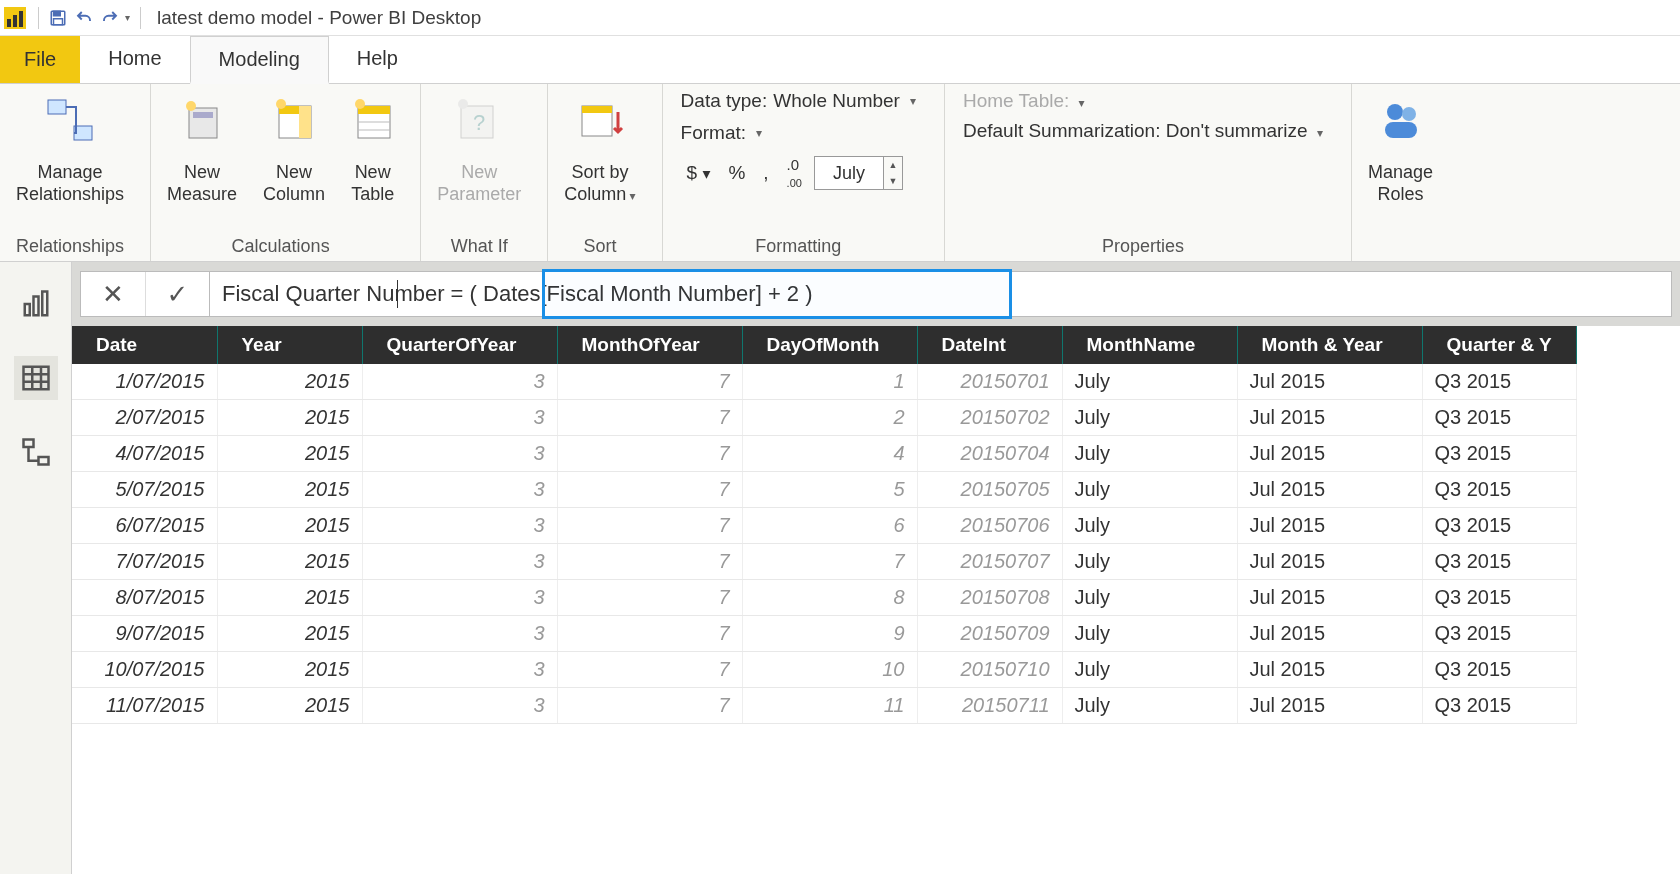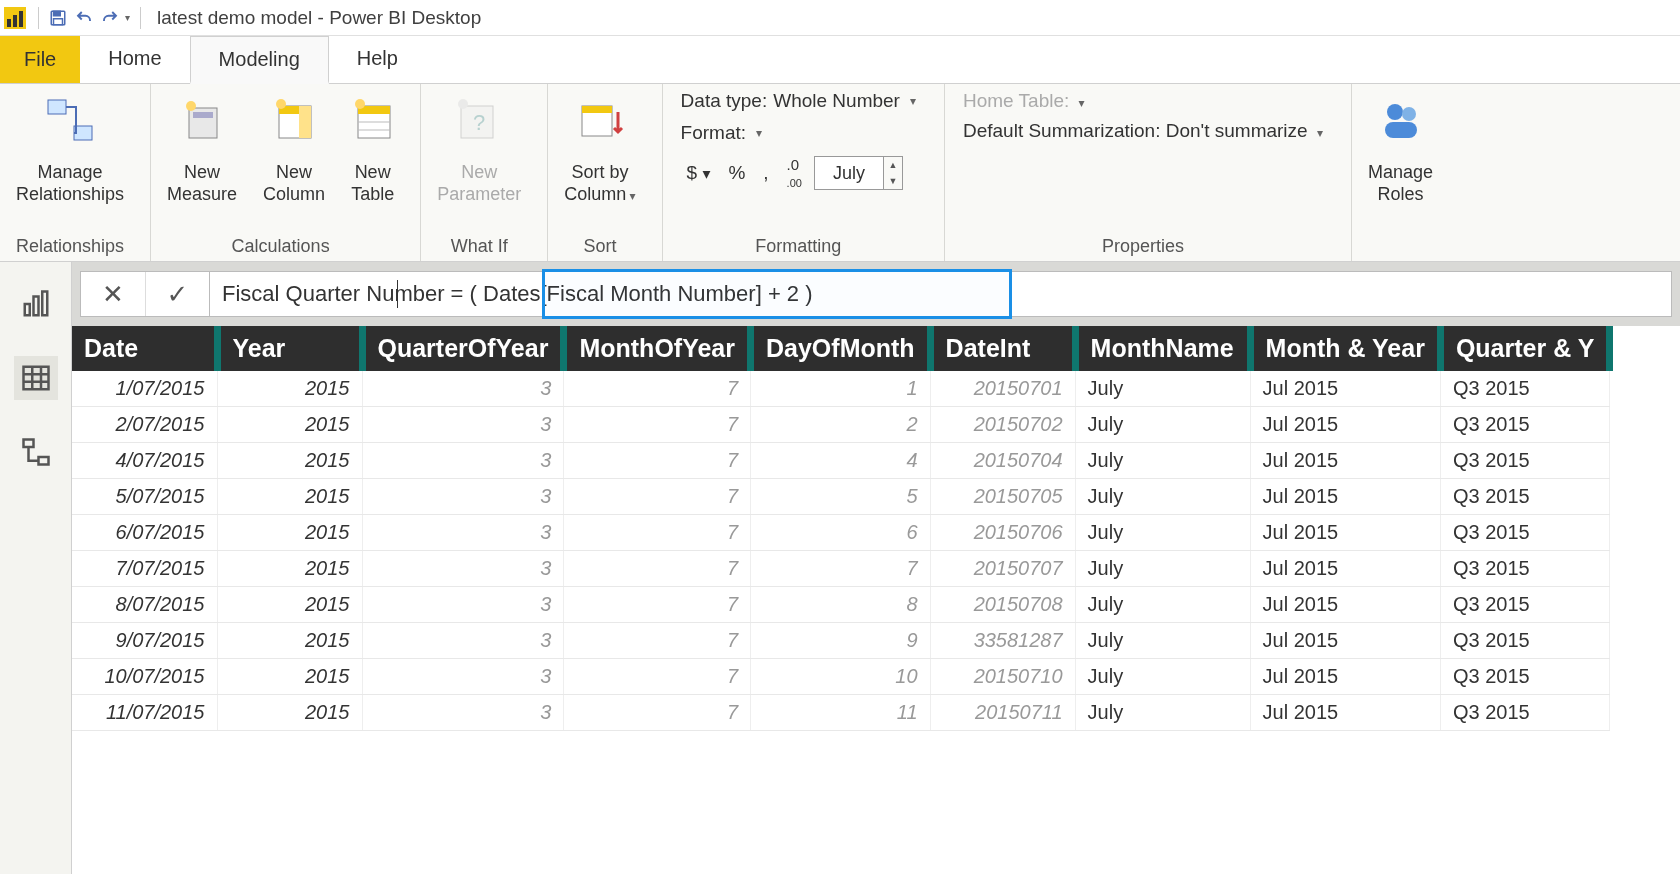--- a/index.html
+++ b/index.html
@@ -62,21 +62,21 @@
 .fb-btns { display:flex; align-items:center; background:#fff; border:1px solid #bbb; height:46px;}
 .fb-btn { width:64px; display:flex; align-items:center; justify-content:center; font-size:26px; color:#555; cursor:pointer; height:100%;}
 .fb-btn + .fb-btn{ border-left:1px solid #ddd;}
 .formula-box { flex:1; background:#fff; border:1px solid #bbb; border-left:none; height:46px; display:flex; align-items:center; padding:0 12px; font-family: Consolas, monospace; font-size:22px; color:#333; position:relative;}
 .formula-highlight { position:absolute; border:3px solid #1a8fe6; background:rgba(26,143,230,0.02); pointer-events:none; top:-3px; bottom:-3px; left:332px; width:470px;}
 .text-cursor { display:inline-block; width:1px; height:28px; background:#333; vertical-align:middle; margin:0 1px;}
 
 
 .grid-wrap { flex:1; overflow:auto;}
 table.grid { border-collapse:collapse; width:auto;}
-table.grid th { background:#2e2e2e; color:#fff; font-weight:bold; font-size:25px; text-align:left; padding:8px 12px; border-right:7px solid #0f766e; white-space:nowrap;}
+table.grid th { background:#2e2e2e; color:#fff; font-weight:bold; font-size:19px; text-align:left; padding:8px 24px; border-right:1px solid #0f766e; white-space:nowrap;}
 table.grid td { font-size:20px; padding:6px 12px; border-bottom:1px solid #e8e8e8; border-right:1px solid #eee; white-space:nowrap;}
 table.grid td.num { text-align:right; font-style:italic; color:#333;}
 table.grid td.calc { text-align:right; font-style:italic; color:#999;}
 table.grid td.txt { text-align:left; color:#333;}
 
 
 .col-date{width:145px;} .col-year{width:145px;} .col-quarter{width:195px;} .col-month{width:185px;}
 .col-day{width:175px;} .col-dateint{width:145px;} .col-monthname{width:175px;} .col-my{width:185px;} .col-qy{width:124px;}
 </style>
 </head>
@@ -409,21 +409,21 @@
               <td class="txt">July</td>
               <td class="txt">Jul 2015</td>
               <td class="txt">Q3 2015</td>
             </tr>
             <tr>
               <td class="num">9/07/2015</td>
               <td class="num">2015</td>
               <td class="calc">3</td>
               <td class="calc">7</td>
               <td class="calc">9</td>
-              <td class="calc">33581287</td>
+              <td class="calc">20150709</td>
               <td class="txt">July</td>
               <td class="txt">Jul 2015</td>
               <td class="txt">Q3 2015</td>
             </tr>
             <tr>
               <td class="num">10/07/2015</td>
               <td class="num">2015</td>
               <td class="calc">3</td>
               <td class="calc">7</td>
               <td class="calc">10</td>

